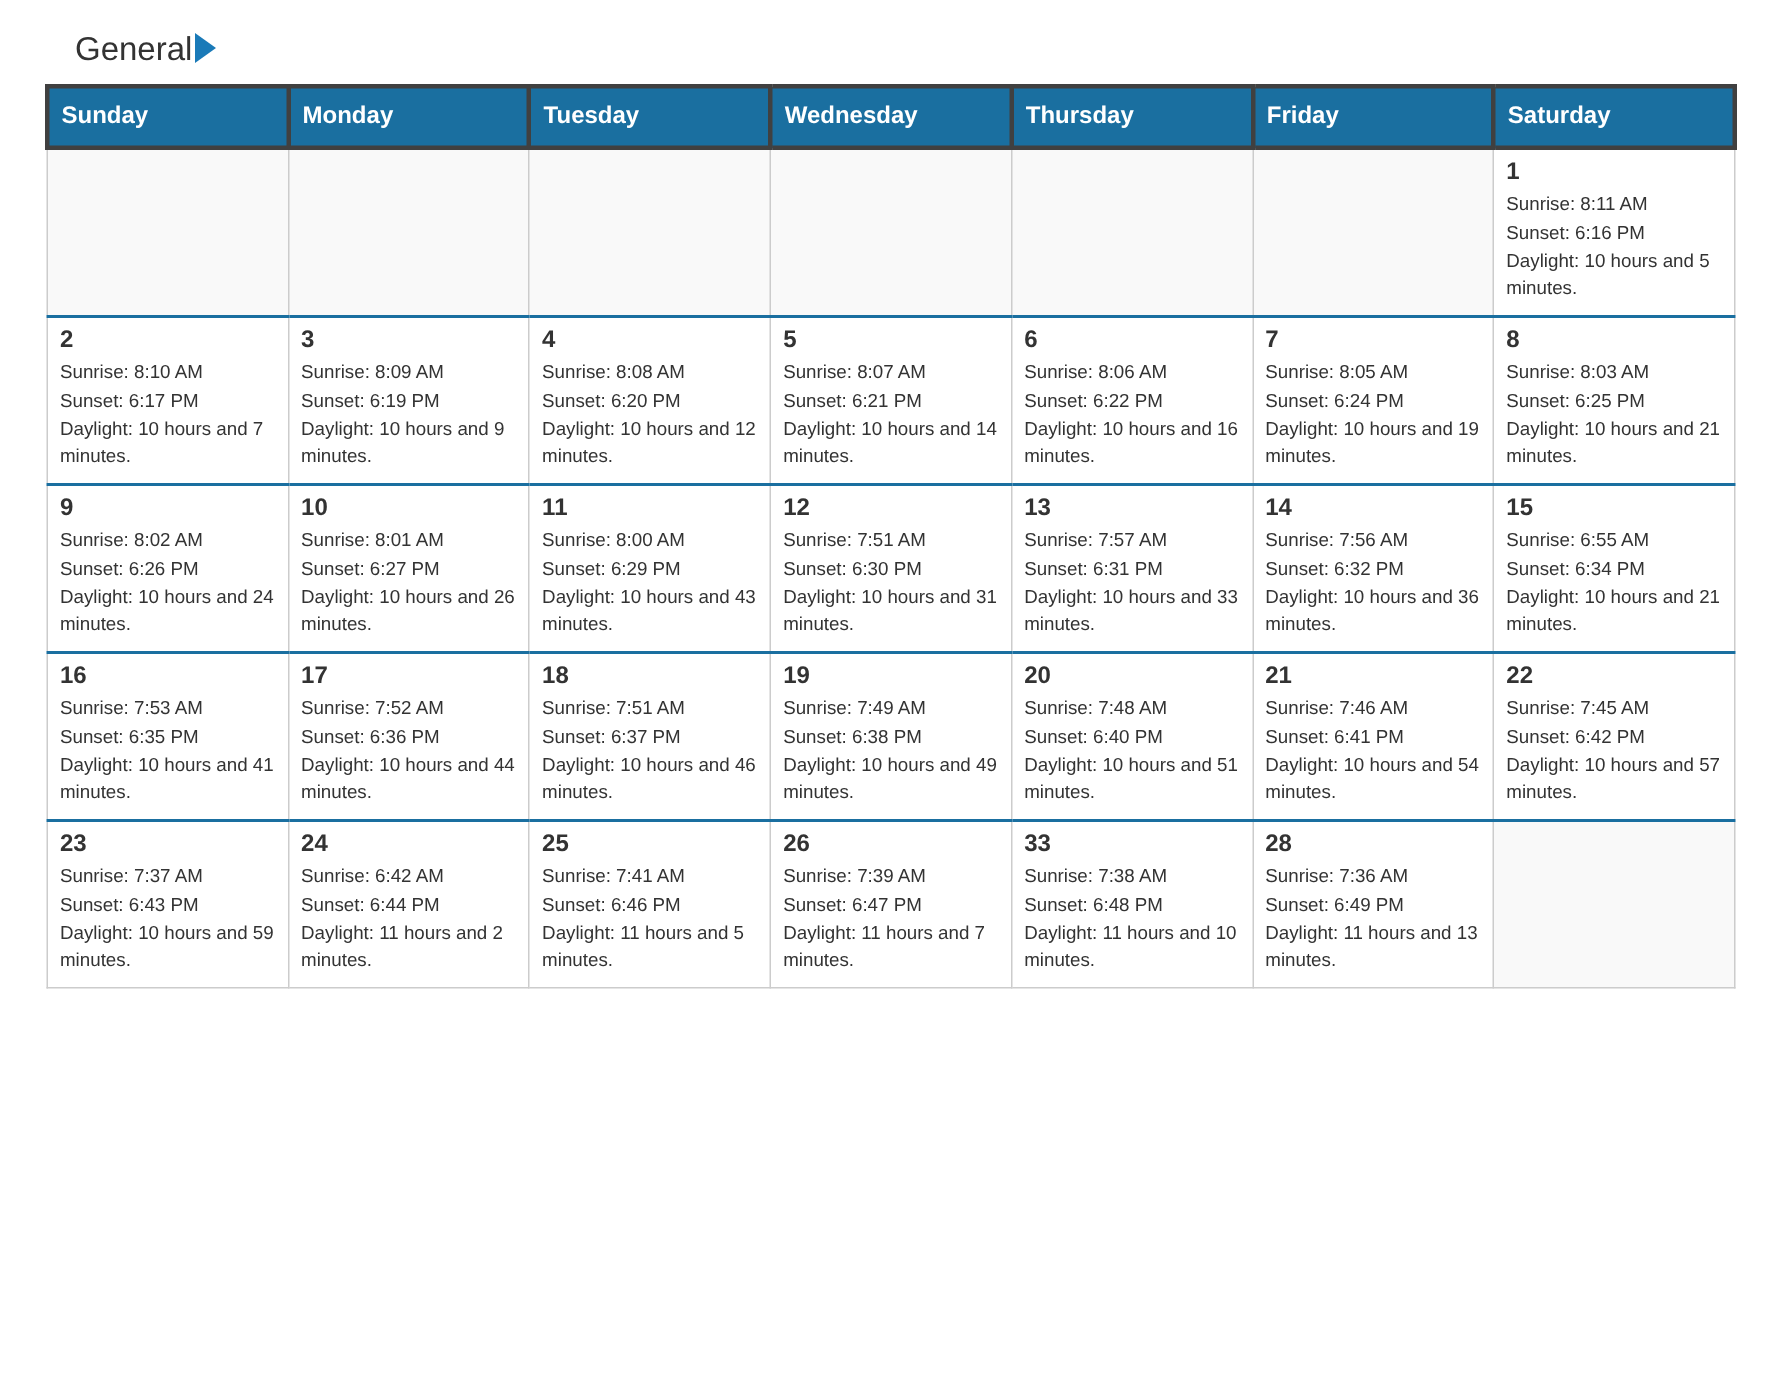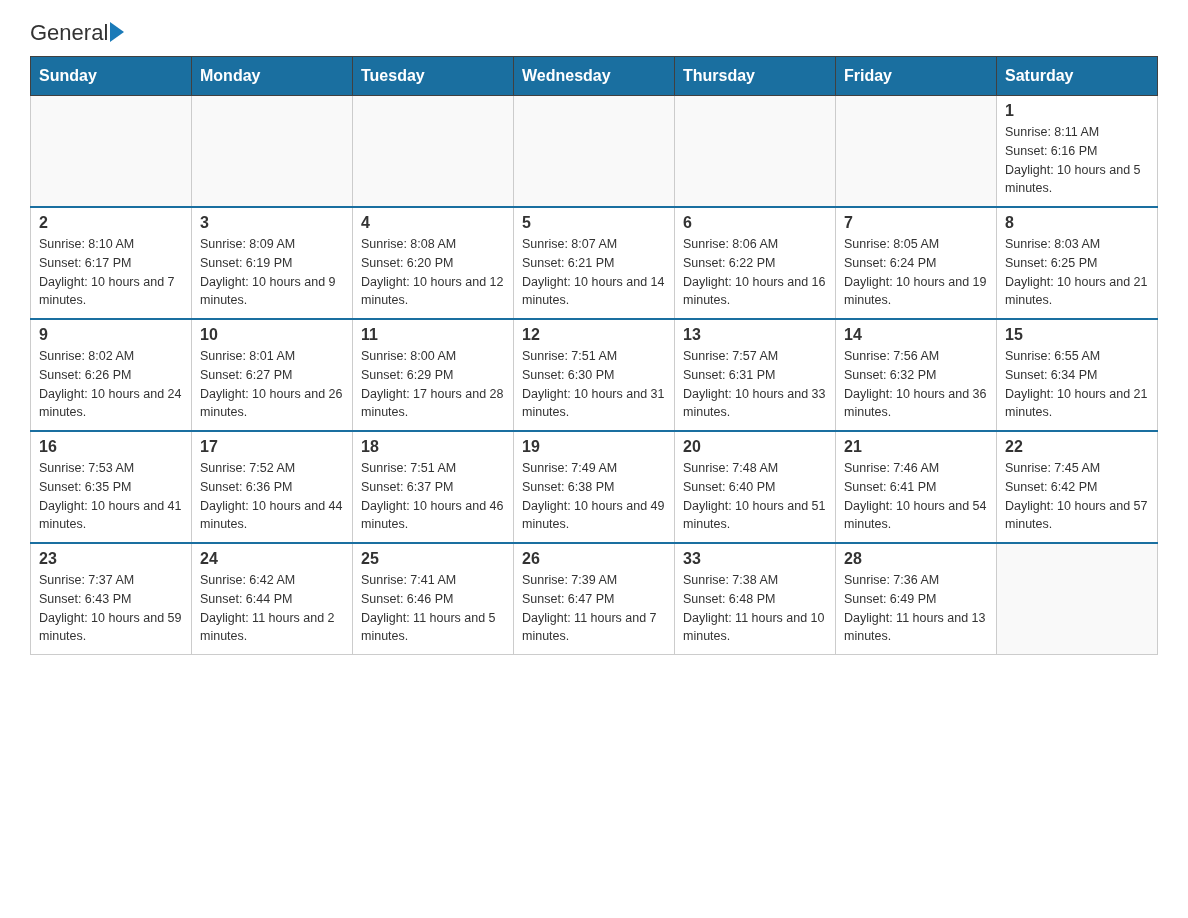--- a/index.html
+++ b/index.html
@@ -60,21 +60,21 @@
       border-collapse: collapse;
       margin-top: 10px;
     }
     .calendar th {
       background-color: #1a6fa0;
       color: #fff;
       font-size: 16px;
       font-weight: bold;
       padding: 10px 8px;
       text-align: left;
-      border: 1px solid #404040;
+      border: 3px solid #404040;
     }
     .calendar td {
       width: 14.28%;
       vertical-align: top;
       padding: 6px 8px 8px 8px;
       border: 1px solid #ccc;
       font-size: 12.5px;
       color: #333;
       min-height: 100px;
     }
@@ -96,21 +96,21 @@
     .row-border td {
       border-top: 2px solid #1a6fa0;
     }
   </style>
 </head>
 <body>
 
 <div class="header">
   <div class="logo">
     <div style="display:flex; flex-direction:column; align-items:flex-start;">
-      <div style="display:flex; align-items:center;">
+      <div style="display:flex; align-items:center;margin-left:20px;">
         <span class="logo-text">General</span>
         <div class="logo-arrow"></div>
       </div>
       <span class="logo-blue"></span>
     </div>
   </div>
   <div class="title-block">
     <div class="month-title"></div>
     <div class="location"></div>
   </div>
@@ -197,21 +197,21 @@
         <td>
           <span class="day-num">10</span>
           <div class="day-info">Sunrise: 8:01 AM</div>
           <div class="day-info">Sunset: 6:27 PM</div>
           <div class="day-info">Daylight: 10 hours and 26 minutes.</div>
         </td>
         <td>
           <span class="day-num">11</span>
           <div class="day-info">Sunrise: 8:00 AM</div>
           <div class="day-info">Sunset: 6:29 PM</div>
-          <div class="day-info">Daylight: 17 hours and 28 minutes.</div>
+          <div class="day-info">Daylight: 10 hours and 43 minutes.</div>
         </td>
         <td>
           <span class="day-num">12</span>
           <div class="day-info">Sunrise: 7:51 AM</div>
           <div class="day-info">Sunset: 6:30 PM</div>
           <div class="day-info">Daylight: 10 hours and 31 minutes.</div>
         </td>
         <td>
           <span class="day-num">13</span>
           <div class="day-info">Sunrise: 7:57 AM</div>

